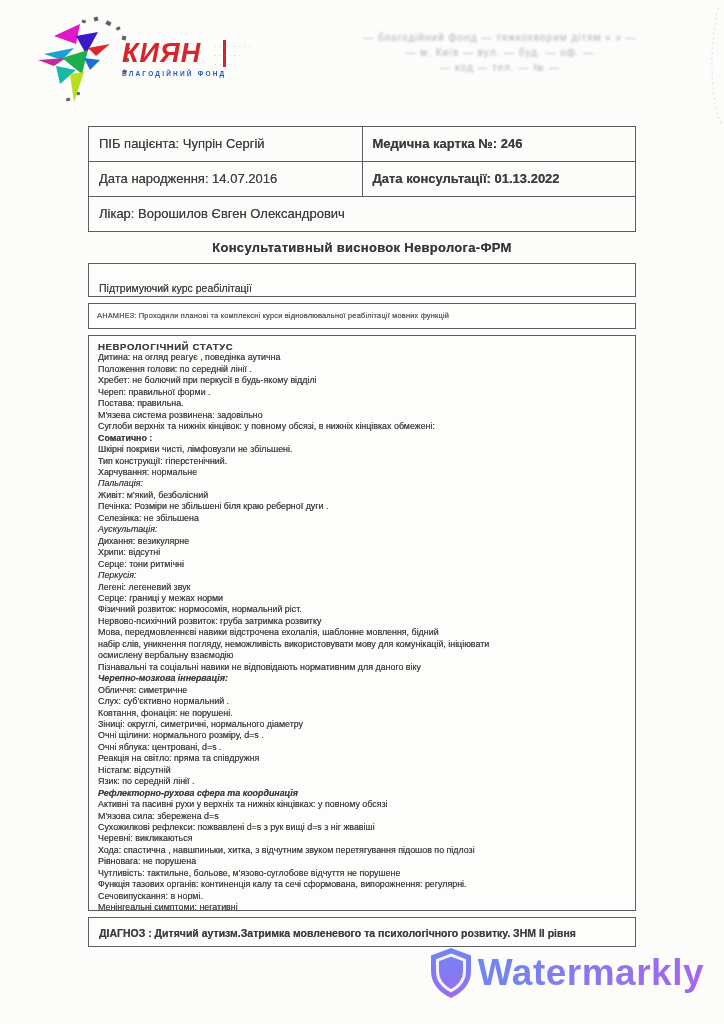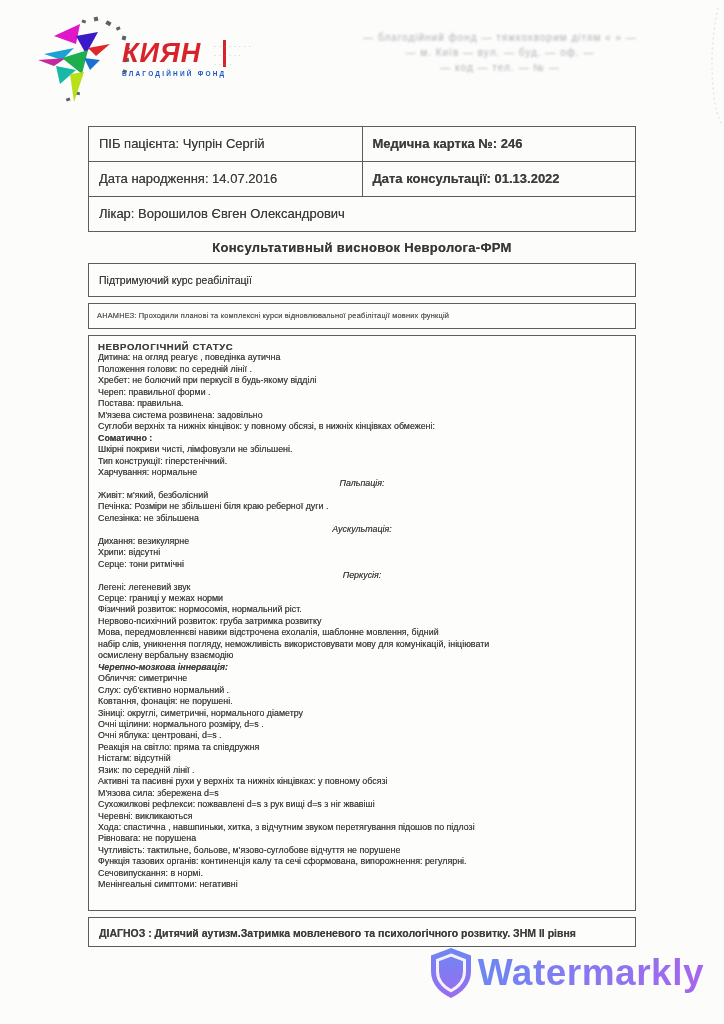--- a/index.html
+++ b/index.html
@@ -46,26 +46,26 @@
   }
   .ptable td.bcell{font-weight:bold;}
   .doc-title{
     margin-top:8px;margin-bottom:8px;text-align:center;
     font-size:13px;font-weight:bold;color:#383838;letter-spacing:.3px;
   }
   .box{
     border:1.4px solid #5d5d5d;margin-top:6px;box-sizing:border-box;width:548px;
     background:rgba(255,255,255,.4);
   }
-  .box-course{height:34px;padding:10px 10px 0 10px;font-size:10.5px;}
+  .box-course{height:34px;padding:18px 10px 0 10px;font-size:10.5px;}
   .box-anam{height:26px;padding:7px 8px 0 8px;font-size:7.4px;color:#5c5c5c;letter-spacing:.2px;filter:blur(.25px);}
   .box-neuro{height:576px;padding:5px 9px 12px 9px;}
   .nline{font-size:8.9px;line-height:11.45px;white-space:nowrap;color:#424242;}
   .nline.bold{font-weight:bold;}
-  .nline.italic{font-style:italic;text-align:center;}
+  .nline.italic{font-style:italic;}
   .nline.bolditalic{font-weight:bold;font-style:italic;}
   .nline.header-line{font-size:9.6px;letter-spacing:.6px;}
   .box-diag{height:30px;padding:9px 0 0 10px;font-size:10.5px;font-weight:bold;}
 
   
   .watermark{
     position:absolute;right:20px;bottom:22px;height:58px;
     display:flex;align-items:center;gap:4px;
   }
   .wm-text{
@@ -173,30 +173,32 @@
       <div class="nline normal">Хрипи: відсутні</div>
       <div class="nline normal">Серце: тони ритмічні</div>
       <div class="nline italic">Перкусія:</div>
       <div class="nline normal">Легені: легеневий звук</div>
       <div class="nline normal">Серце: границі у межах норми</div>
       <div class="nline normal">Фізичний розвиток: нормосомія, нормальний ріст.</div>
       <div class="nline normal">Нервово-психічний розвиток: груба затримка розвитку</div>
       <div class="nline normal">Мова, передмовленнєві навики відстрочена ехолалія, шаблонне мовлення, бідний</div>
       <div class="nline normal">набір слів, уникнення погляду, неможливість використовувати мову для комунікацій, ініціювати</div>
       <div class="nline normal">осмислену вербальну взаємодію</div>
+      <div class="nline normal">Пізнавальні та соціальні навики не відповідають нормативним для даного віку</div>
       <div class="nline bolditalic">Черепно-мозкова іннервація:</div>
       <div class="nline normal">Обличчя: симетричне</div>
       <div class="nline normal">Слух: суб'єктивно нормальний .</div>
       <div class="nline normal">Ковтання, фонація: не порушені.</div>
       <div class="nline normal">Зіниці: округлі, симетричні, нормального діаметру</div>
       <div class="nline normal">Очні щілини: нормального розміру, d=s .</div>
       <div class="nline normal">Очні яблука: центровані, d=s .</div>
       <div class="nline normal">Реакція на світло: пряма та співдружня</div>
       <div class="nline normal">Ністагм: відсутній</div>
       <div class="nline normal">Язик: по середній лінії .</div>
+      <div class="nline bolditalic">Рефлекторно-рухова сфера та координація</div>
       <div class="nline normal">Активні та пасивні рухи у верхніх та нижніх кінцівках: у повному обсязі</div>
       <div class="nline normal">М'язова сила: збережена  d=s</div>
       <div class="nline normal">Сухожилкові рефлекси: пожвавлені d=s  з рук вищі  d=s  з ніг жвавіші</div>
       <div class="nline normal">Черевні: викликаються</div>
       <div class="nline normal">Хода: спастична , навшпиньки, хитка, з відчутним звуком перетягування підошов по підлозі</div>
       <div class="nline normal">Рівновага: не порушена</div>
       <div class="nline normal">Чутливість: тактильне, больове, м'язово-суглобове відчуття не порушене</div>
       <div class="nline normal">Функція тазових органів: континенція калу та сечі сформована, випорожнення: регулярні.</div>
       <div class="nline normal">Сечовипускання: в нормі.</div>
       <div class="nline normal">Менінгеальні симптоми: негативні</div>

